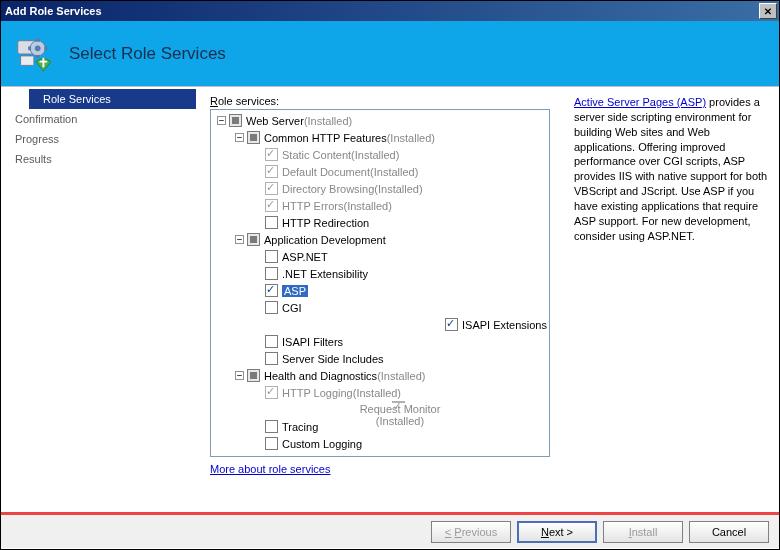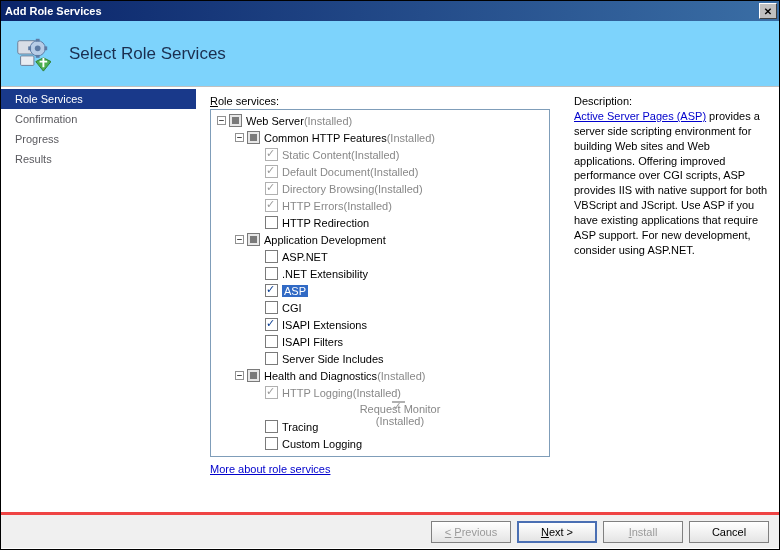--- a/index.html
+++ b/index.html
@@ -36,21 +36,21 @@
     font-size: 10px;
     font-weight: bold;
     cursor: default;
   }
   .header {
     height: 66px;
     border-bottom: 1px solid #c0c0c0;
     display: flex;
     align-items: center;
     padding: 0 12px;
-    background: #7dd3fc;
+    background: #0ea5e9;
   }
   .header-icon {
     width: 38px; height: 38px;
     margin-right: 18px;
     position: relative;
   }
   .header-title {
     font-size: 17px;
     color: #1a2e4f;
   }
@@ -64,20 +64,21 @@
     padding-top: 2px;
   }
   .sidebar-item {
     padding: 4px 10px 4px 14px;
     color: #5a5a5f;
     cursor: default;
   }
   .sidebar-item.active {
     background: #19398a;
     color: #fff;
+    margin-left: 28px;
   }
   .main {
     flex: 1;
     padding: 8px 10px 0 14px;
     display: flex;
     flex-direction: column;
   }
   .instruction { margin-bottom: 8px; color: #000; }
   .columns { display: flex; flex: 1; min-height: 0; gap: 24px; }
   .tree-col { flex: 1; display: flex; flex-direction: column; min-width: 0; }
@@ -294,21 +295,21 @@
             <div class="tree-node" style="padding-left: 40px;">
               <span class="exp-spacer"></span>
               <span class="chk checked-blue"></span>
               <span class="node-label selected">ASP</span>
             </div>
             <div class="tree-node" style="padding-left: 40px;">
               <span class="exp-spacer"></span>
               <span class="chk"></span>
               <span class="node-label">CGI</span>
             </div>
-            <div class="tree-node" style="padding-left: 40px;">
+            <div class="tree-node" style="padding-left: 40px; justify-content: flex-end;">
               <span class="exp-spacer"></span>
               <span class="chk checked-blue"></span>
               <span class="node-label">ISAPI Extensions</span>
             </div>
             <div class="tree-node" style="padding-left: 40px;">
               <span class="exp-spacer"></span>
               <span class="chk"></span>
               <span class="node-label">ISAPI Filters</span>
             </div>
             <div class="tree-node" style="padding-left: 40px; align-items: center;">
@@ -341,21 +342,20 @@
             </div>
             <div class="tree-node" style="padding-left: 40px;">
               <span class="exp-spacer"></span>
               <span class="chk"></span>
               <span class="node-label">Custom Logging</span>
             </div>
           </div>
         <a class="more-link">More about role services</a>
       </div>
       <div class="desc-col">
-        <div class="desc-label">Description:</div>
         <div class="desc-text">
           <a>Active Server Pages (ASP)</a><span> provides a server side scripting environment for building Web sites and Web applications. Offering improved performance over CGI scripts, ASP provides IIS with native support for both VBScript and JScript. Use ASP if you have existing applications that require ASP support. For new development, consider using ASP.NET.</span>
         </div>
       </div>
     </div>
   </div>
 </div>
 
 <div class="footer">
   <button class="btn" disabled=""><span class="underline-char">&lt;</span> <span class="underline-char">P</span>revious</button>

